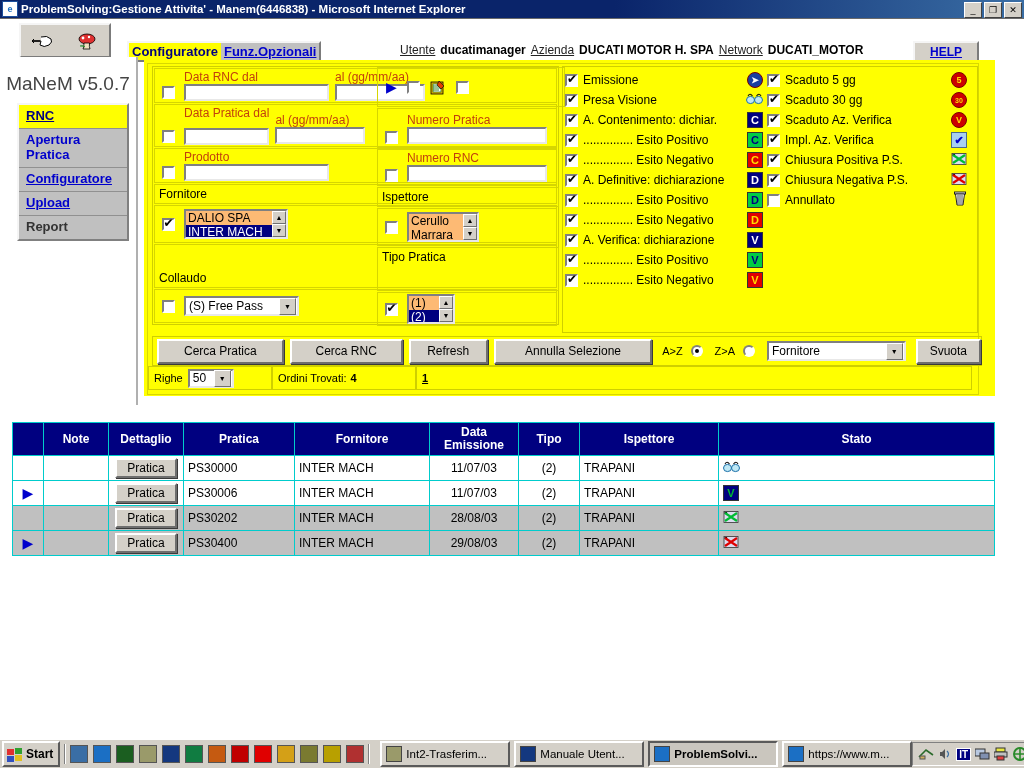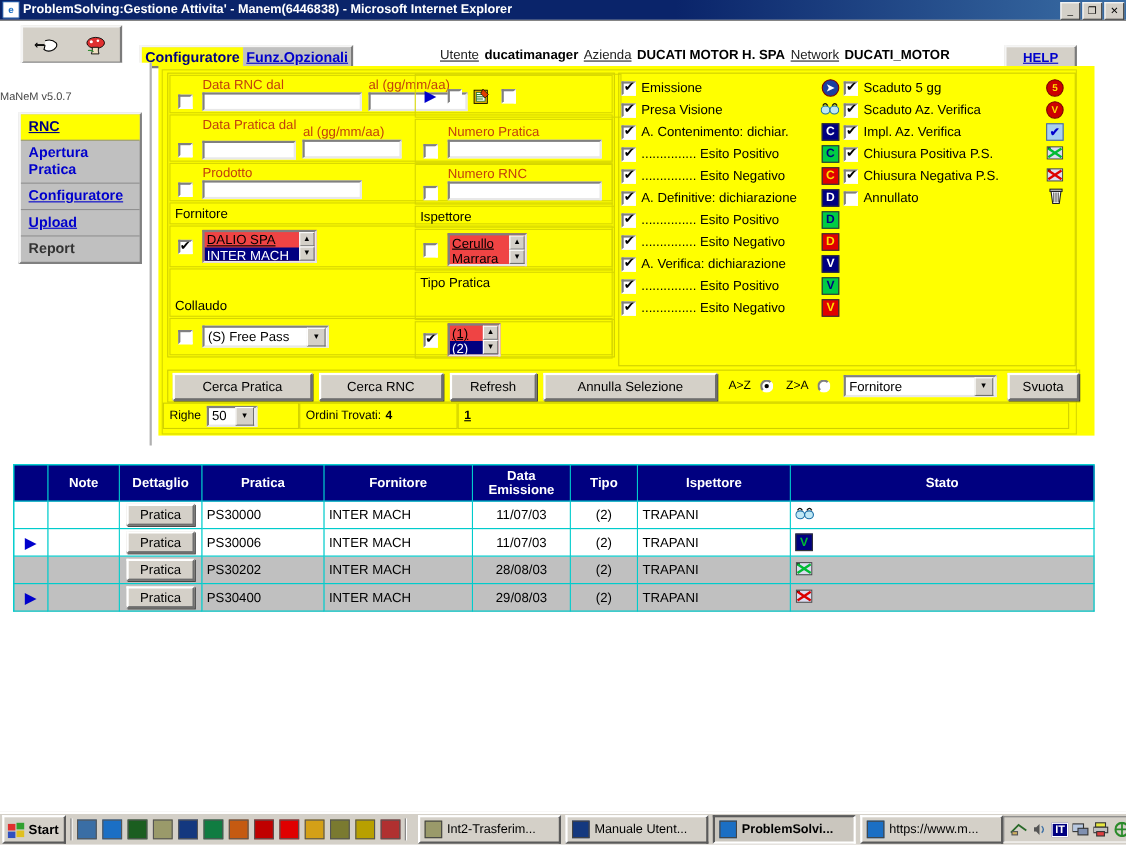--- a/index.html
+++ b/index.html
@@ -82,21 +82,21 @@
     display: flex; align-items: center; justify-content: center;
     color: #0000cc; text-decoration: underline; font-weight: bold; font-size: 12px;
   }
 
   
   .sidebar {
     position: absolute; left: 0; top: 57px; width: 136px; height: 348px;
     background: #ffffff; border-right: 2px solid #b0b0b0;
   }
   .sidebar .brand {
-    padding-top: 26px; font-size: 10px; color: #444444;
+    text-align: center; padding-top: 16px; font-size: 19px; color: #444444;
     font-family: "Liberation Sans", sans-serif;
   }
   .menu {
     margin: 8px 7px 0 17px;
     border: 2px solid; border-color: #f5f5f5 #808080 #808080 #f5f5f5;
     background: #c0c0c0;
   }
   .menu-item {
     border-bottom: 1px solid #909090;
     padding: 4px 6px 4px 7px;
@@ -150,23 +150,23 @@
     border: 2px solid; border-color: #808080 #e8e8e8 #e8e8e8 #808080;
     height: 17px; font-size: 12px; padding: 0 2px; box-sizing: border-box;
     font-family: "Liberation Sans", sans-serif;
   }
   .section-title {
     font-size: 12px; padding: 2px 4px; border: 1px solid #d6d600; margin: 1px;
   }
 
   
   .listbox {
-    background: #ef4444; border: 2px solid; border-color: #808080 #e8e8e8 #e8e8e8 #808080;
+    background: #fdba74; border: 2px solid; border-color: #808080 #e8e8e8 #e8e8e8 #808080;
     width: 104px; height: 30px; position: relative; overflow: hidden;
-    font-size: 12px; box-sizing: border-box; text-decoration: underline;
+    font-size: 12px; box-sizing: border-box;
   }
   .listbox .opt { padding: 0 2px; height: 14px; line-height: 14px; white-space: nowrap; }
   .listbox .opt.sel { background: #000080; color: #ffffff; }
   .lb-scroll {
     position: absolute; right: 0; top: 0; width: 14px; height: 100%;
     display: flex; flex-direction: column; justify-content: space-between;
     background: #d4d0c8;
   }
   .lb-arrow {
     height: 13px; background: #d4d0c8;
@@ -572,20 +572,25 @@
                 <input type="checkbox" class="w95" checked="" style="">
                 <span class="cap">............... Esito Negativo</span>
                 <span class="ico"><span class="badge" style="background:#e00000;color:#ffdd00">V</span></span>
               </div>
             </div>
           <div class="status-col" style="width:204px" id="statusRight">
               <div class="status-item">
                 <input type="checkbox" class="w95" checked="" style="">
                 <span class="cap">Scaduto 5 gg</span>
                 <span class="ico"><span class="circ" style="background:#cc0000;color:#ffdd00;font-size:9px">5</span></span>
+              </div>
+              <div class="status-item">
+                <input type="checkbox" class="w95" checked="" style="">
+                <span class="cap">Scaduto 30 gg</span>
+                <span class="ico"><span class="circ" style="background:#cc0000;color:#ffdd00;font-size:7px">30</span></span>
               </div>
               <div class="status-item">
                 <input type="checkbox" class="w95" checked="" style="">
                 <span class="cap">Scaduto Az. Verifica</span>
                 <span class="ico"><span class="circ" style="background:#cc0000;color:#ffdd00;font-size:9px">V</span></span>
               </div>
               <div class="status-item">
                 <input type="checkbox" class="w95" checked="" style="">
                 <span class="cap">Impl. Az. Verifica</span>
                 <span class="ico"><span style="display:inline-flex;width:14px;height:14px;background:#a8d0f0;border:1px solid #4a6a8a;align-items:center;justify-content:center;color:#0000cc;font-size:11px;font-weight:bold">✔</span></span>

